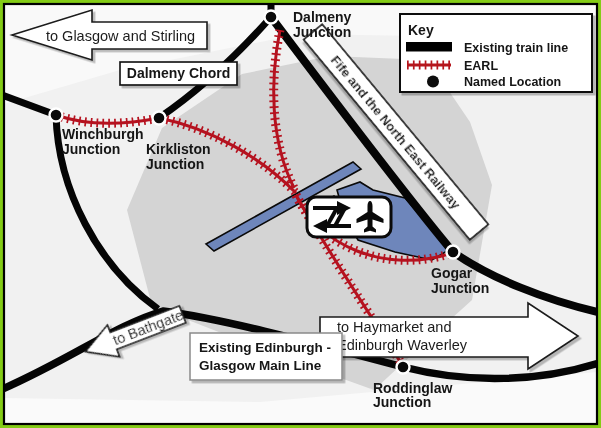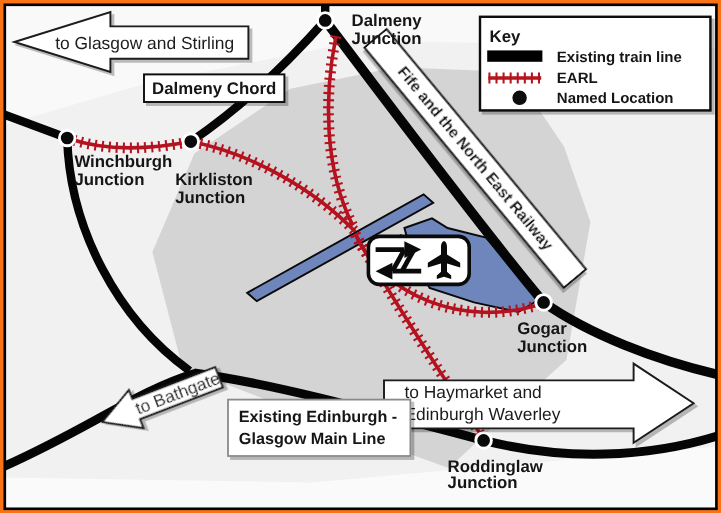--- a/index.html
+++ b/index.html
@@ -1,16 +1,16 @@
 <!DOCTYPE html>
 <html><head>
 <meta charset="utf-8">
 <style>
   html,body{margin:0;padding:0;background:#fff;}
-  .stage{position:relative;width:601px;height:428px;background:#f97316;overflow:hidden;
+  .stage{position:relative;width:601px;height:428px;background:#84cc16;overflow:hidden;
          font-family:"Liberation Sans",sans-serif;}
   svg{position:absolute;left:0;top:0;}
   text{fill:#151515;}
   .jlbl{font-family:"Liberation Sans",sans-serif;font-weight:bold;font-size:14px;}
   .keylbl{font-family:"Liberation Sans",sans-serif;font-weight:bold;font-size:12.5px;}
   .keytitle{font-family:"Liberation Sans",sans-serif;font-weight:bold;font-size:14px;}
   .arrlbl{font-family:"Liberation Sans",sans-serif;font-size:14.5px;fill:#1c1c1c;}
   .boxlbl{font-family:"Liberation Sans",sans-serif;font-weight:bold;font-size:13.5px;}
   .banlbl{font-family:"Liberation Sans",sans-serif;font-weight:bold;font-size:13px;}
   .rail{stroke:#050505;fill:none;stroke-linecap:butt;}

